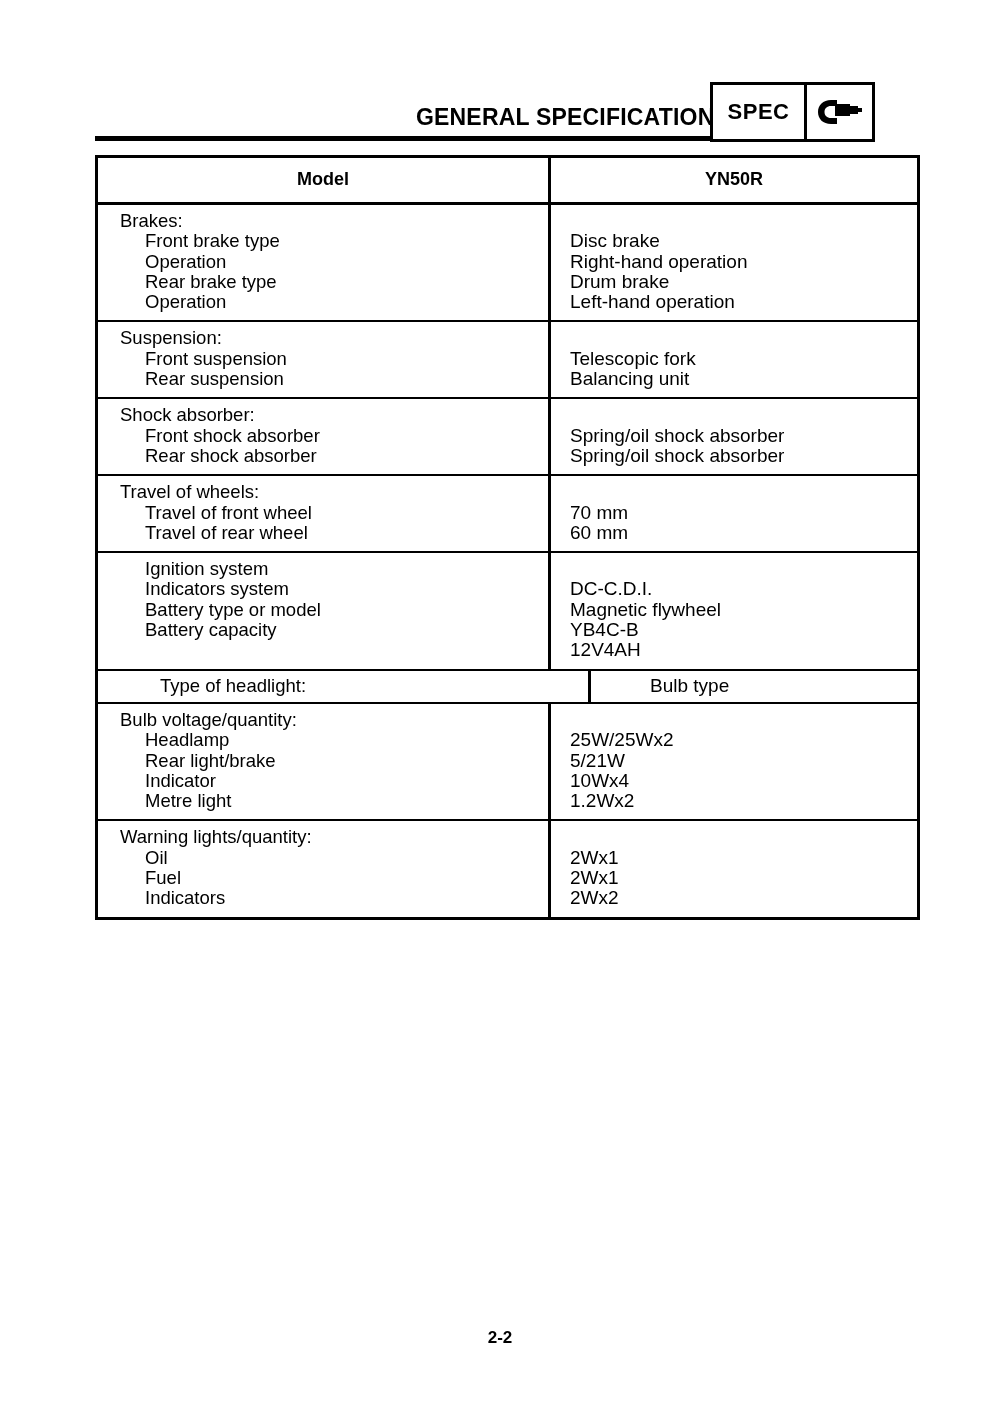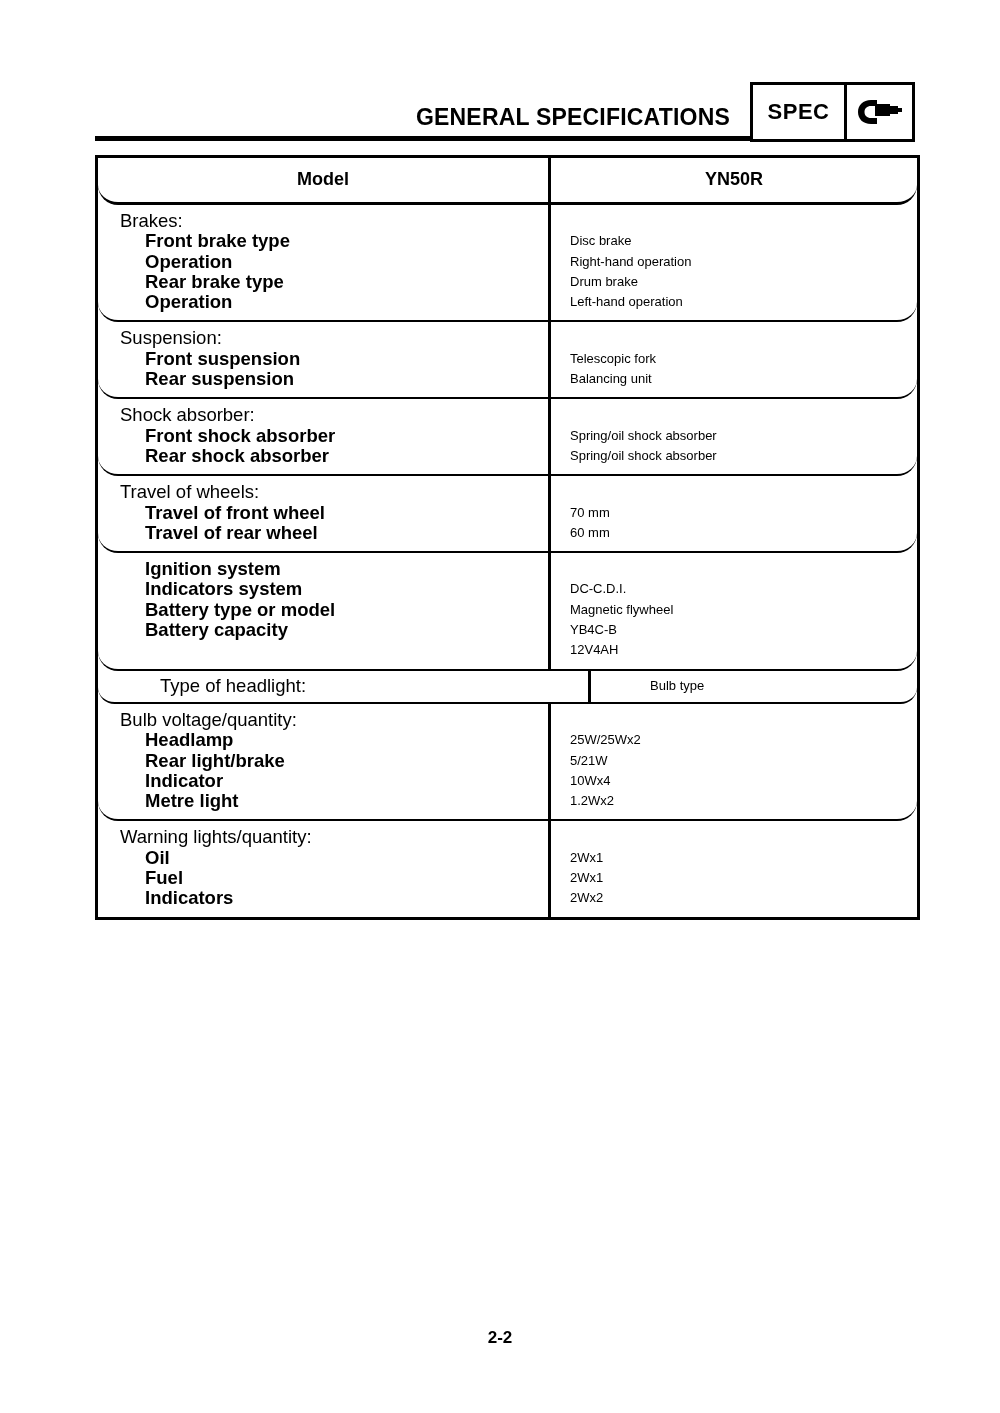--- a/index.html
+++ b/index.html
@@ -40,21 +40,21 @@
     position: absolute;
     left: 95px;
     top: 136px;
     width: 655px;
     height: 5px;
     background: #000000;
   }
 
   .spec-box {
     position: absolute;
-    left: 750px;
+    left: 710px;
     top: 82px;
     width: 165px;
     height: 60px;
     border: 3px solid #000000;
     box-sizing: border-box;
     display: flex;
     background: #ffffff;
   }
   .spec-label {
     width: 94px;
@@ -80,21 +80,20 @@
     left: 95px;
     top: 155px;
     width: 825px;
     border: 3px solid #000000;
     box-sizing: border-box;
     background: #ffffff;
   }
   .trow {
     display: flex;
     border-bottom: 2px solid #000000;
-    border-radius: 20px;
   }
   .trow:last-child { border-bottom: none; }
 
   .trow.header-row {
     border-bottom: 3px solid #000000;
   }
 
   .cell-left {
     width: 453px;
     box-sizing: border-box;
@@ -120,24 +119,23 @@
   .grp-title {
     font-size: 18.5px;
     line-height: 20.3px;
     white-space: pre;
   }
   .sub-item {
     font-size: 18.5px;
     line-height: 20.3px;
     padding-left: 25px;
     white-space: pre;
-    font-weight: bold;
   }
   .val-line {
-    font-size: 13px;
+    font-size: 19px;
     line-height: 20.3px;
     white-space: pre;
   }
   .val-spacer {
     font-size: 18.5px;
     line-height: 20.3px;
     visibility: hidden;
   }
 
   

